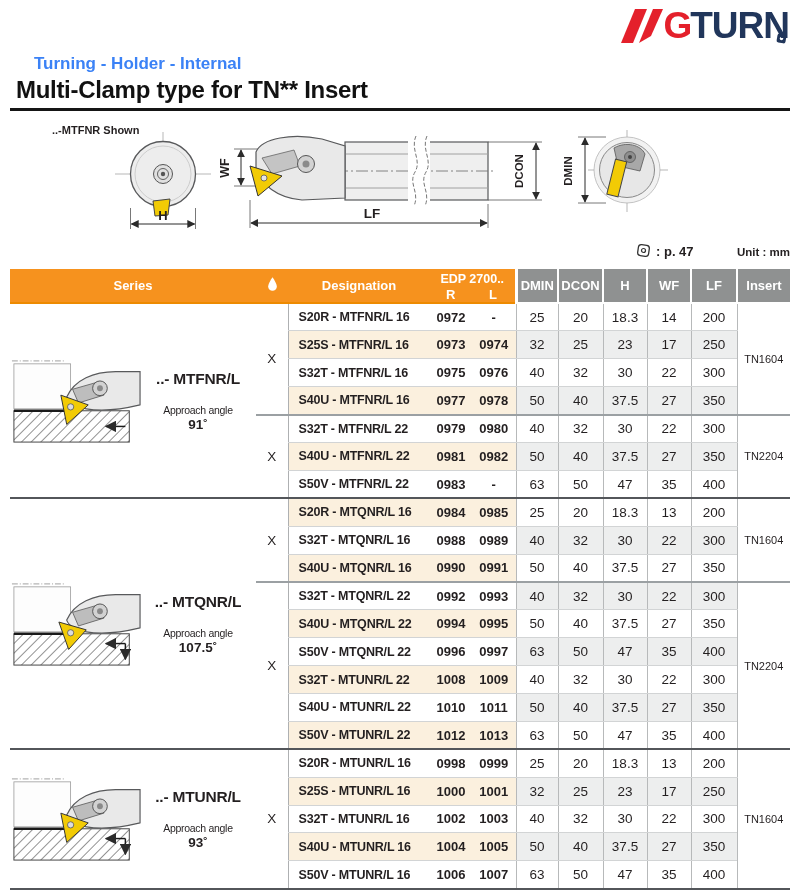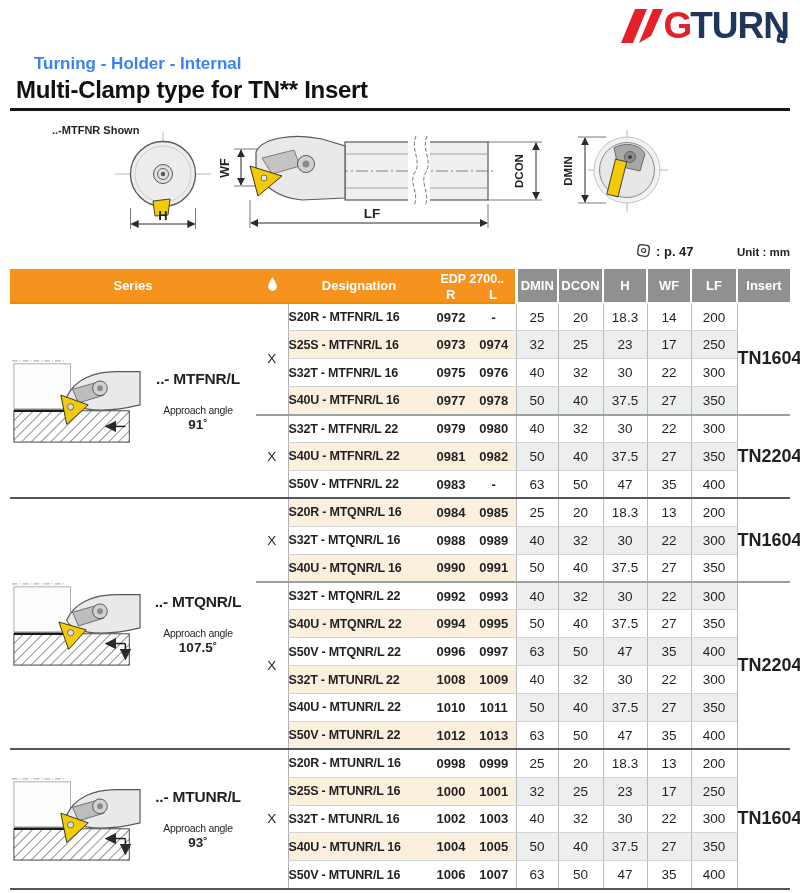--- a/index.html
+++ b/index.html
@@ -36,22 +36,22 @@
   .edp-top{font-size:12.5px;line-height:15px;padding-top:3px;}
   .edp-rl{display:flex;line-height:15px;}
   .edp-rl span{display:block;}
   .edp-rl .er{width:42px;text-align:center;}
   .edp-rl .el{width:44px;text-align:center;}
 
   tbody td{height:27.9px;padding:0;font-size:13px;text-align:center;vertical-align:middle;
            border-bottom:1px solid #D2D4D5;}
   td.c-ser{border-bottom:none;padding:0;}
   td.c-drop{border-bottom:none;font-size:13.5px;}
-  td.c-ins{border-bottom:none;border-left:1px solid #B7B9BA;font-weight:700;font-size:18px;}
-  td.c-d{border-left:1px solid #AEB0B2;text-align:left;font-weight:700;font-size:12.5px;letter-spacing:-0.2px;}
+  td.c-ins{border-bottom:none;border-left:1px solid #B7B9BA;font-weight:400;font-size:11px;}
+  td.c-d{border-left:1px solid #AEB0B2;text-align:left;padding-left:10px;font-weight:700;font-size:12.5px;letter-spacing:-0.2px;}
   td.c-r,td.c-l{font-weight:700;font-size:13px;text-align:center;}
   td.c-n{border-left:1px solid #B7B9BA;font-size:13.5px;}
   tr.rb td.c-d,tr.rb td.c-r,tr.rb td.c-l{background:#FBF0DE;}
   tr.rg td.c-n{background:#EDEEEE;}
   tr.gs > td{border-top:2px solid #9BA0A3;}
   tr.ss > td{border-top:2.5px solid #53565A;}
 
   .ser-wrap{display:flex;align-items:center;height:100%;}
   .scene{flex-shrink:0;}
   .ser-txt{flex:1;text-align:center;padding-right:2px;}

